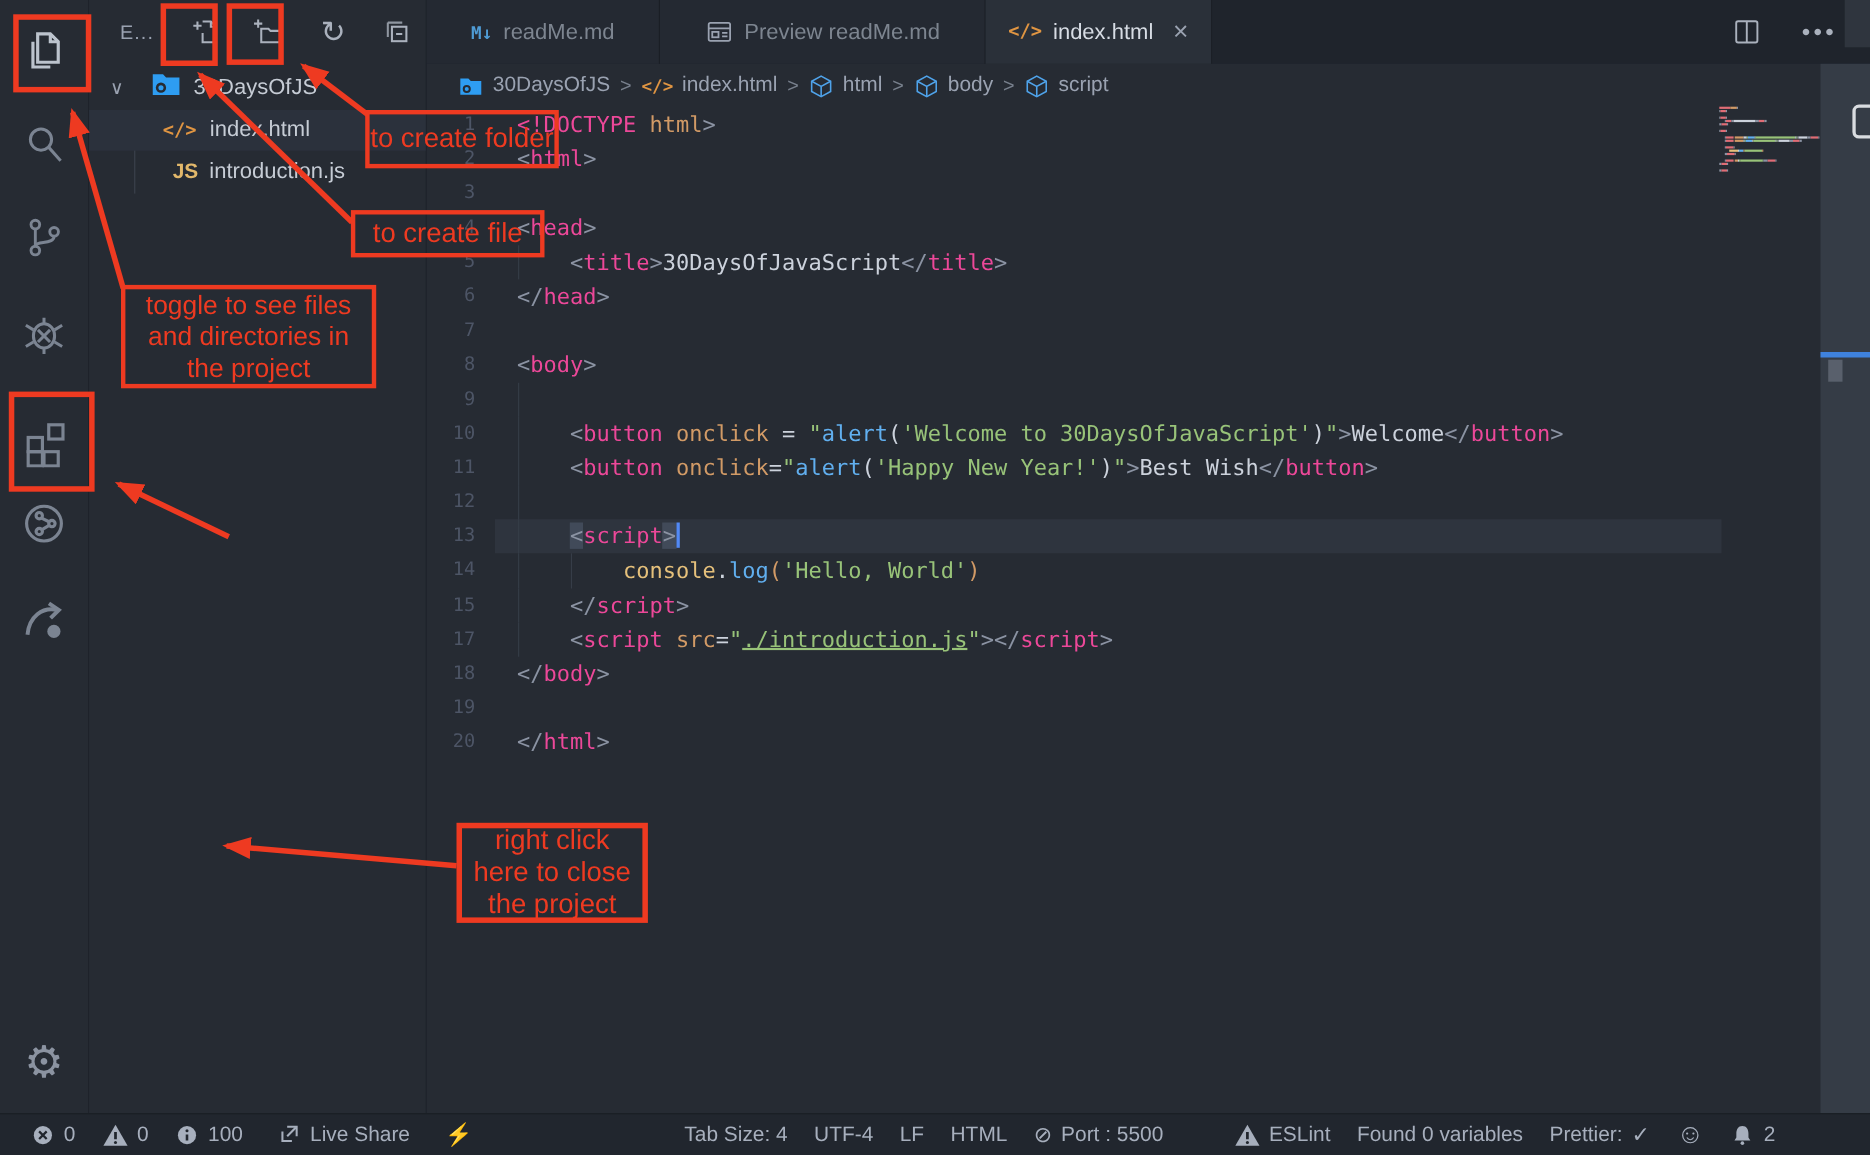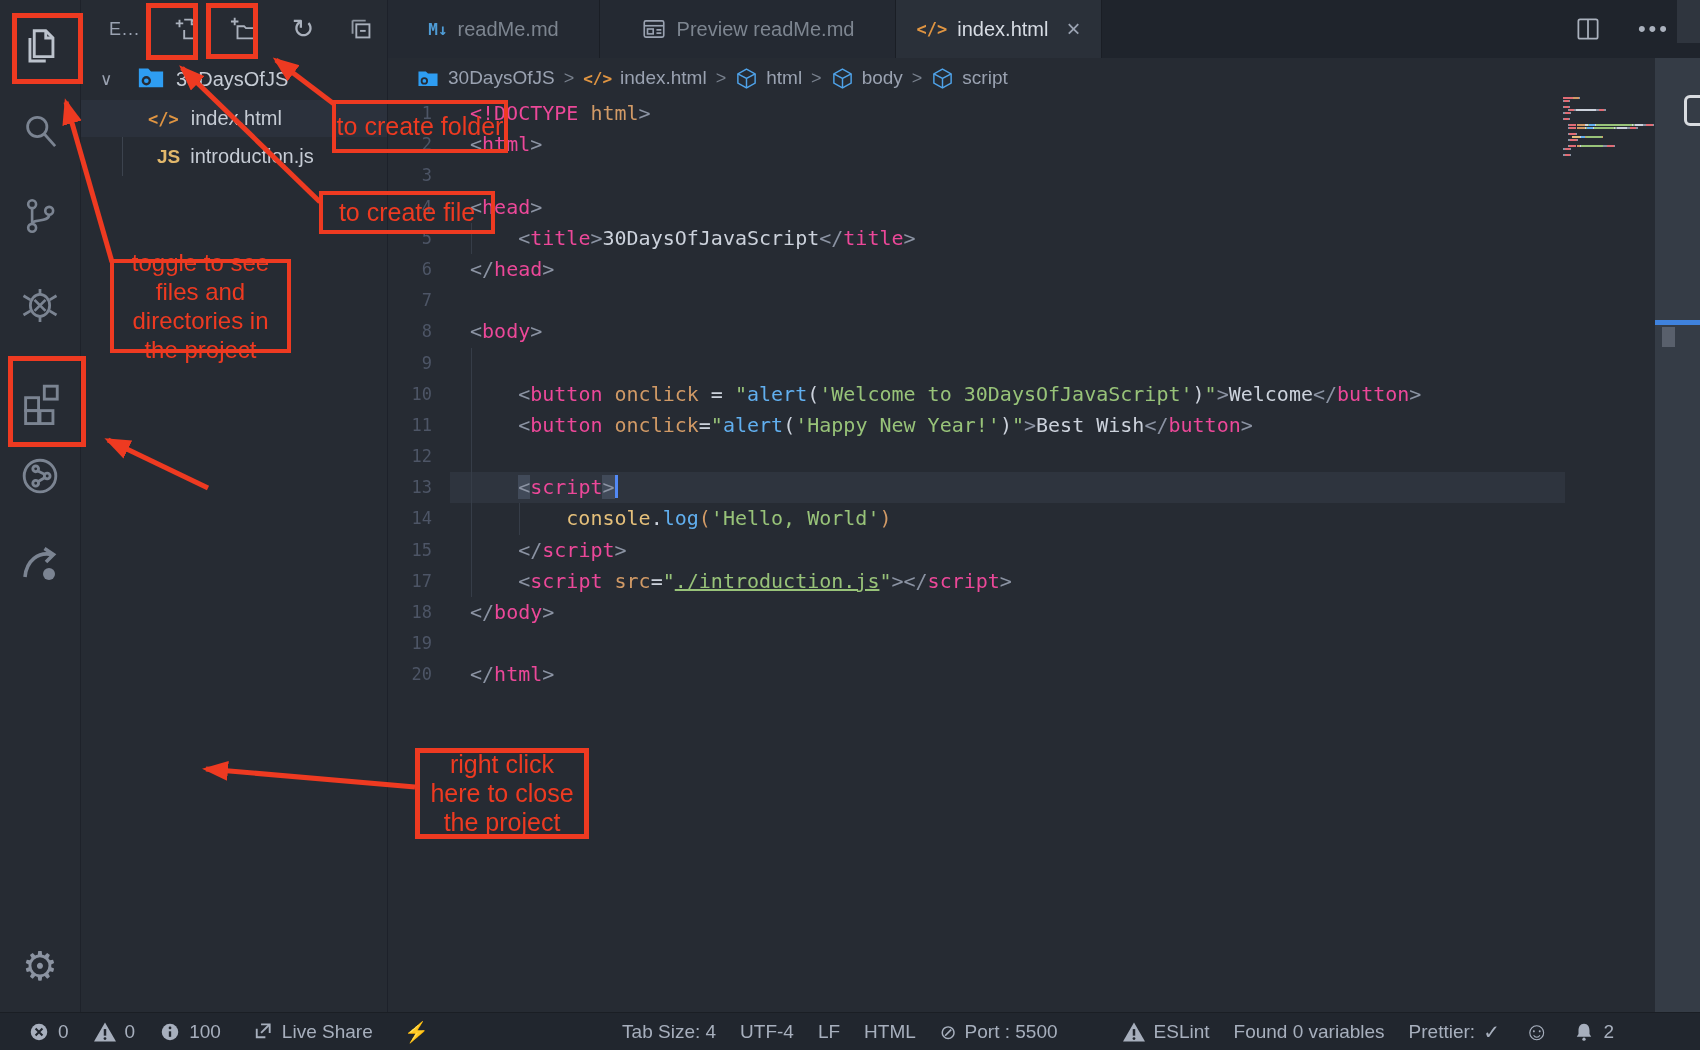--- a/index.html
+++ b/index.html
@@ -404,21 +404,21 @@
 
   <div class="red-box thick" style="left:12px; top:13px; width:71px; height:71px;"></div>
   <div class="red-box thick" style="left:146px; top:3px; width:52px; height:57px;"></div>
   <div class="red-box thick" style="left:206px; top:3px; width:52px; height:56px;"></div>
   <div class="red-box" style="left:332px; top:100px; width:176px; height:53px; font-size:25px;">
     <span>to create folder</span>
   </div>
   <div class="red-box" style="left:319px; top:191px; width:176px; height:43px; font-size:25px;">
     <span>to create file</span>
   </div>
-  <div class="red-box" style="left:110px; top:259px; width:181px; height:94px; padding:4px;">
+  <div class="red-box" style="left:110px; top:259px; width:232px; height:94px; padding:4px;">
     <span>toggle to see files and directories in the project</span>
   </div>
   <div class="red-box thick" style="left:8px; top:356px; width:78px; height:91px;"></div>
   <div class="red-box thick" style="left:415px; top:748px; width:174px; height:91px; font-size:25px; padding:2px;">
     <span>right click here to close the project</span>
   </div>
 
   <svg class="ann-arrows">
     <defs>
       <marker id="ah" markerUnits="userSpaceOnUse" markerWidth="30" markerHeight="24" refX="22" refY="10" orient="auto">

